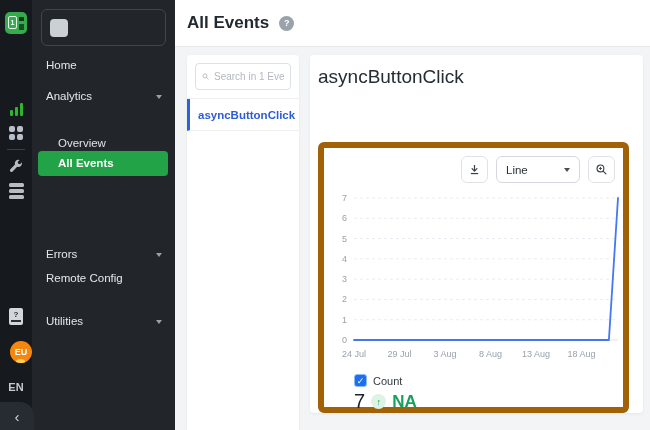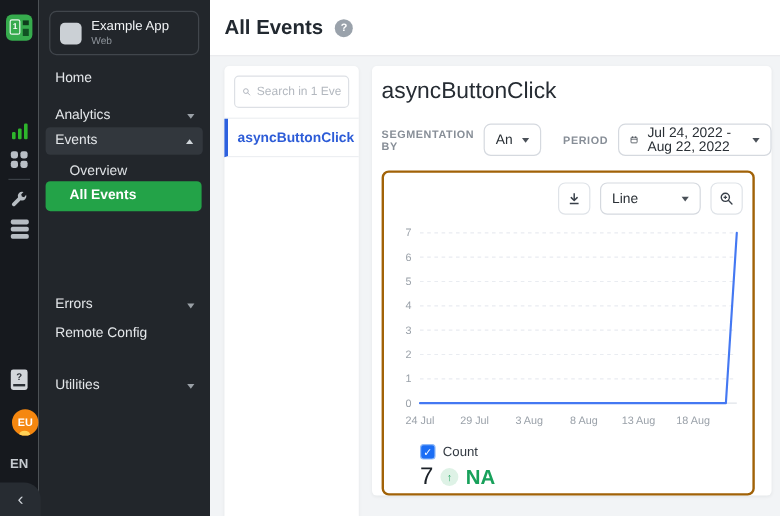--- a/index.html
+++ b/index.html
@@ -61,21 +61,21 @@
   
   .detail-panel { position:absolute; left:310px; top:55px; width:333px; height:358px; background:#fff; border-radius:4px; box-shadow:0 1px 3px rgba(20,30,40,0.06); }
   .detail-title { position:absolute; left:8px; top:11px; font-size:19px; font-weight:500; color:#262c33; }
   .controls { position:absolute; left:8px; top:48px; display:flex; align-items:center; gap:8px; }
   .ctrl-label { font-size:9px; color:#878e97; letter-spacing:.5px; font-weight:bold; }
   .select-btn { height:27px; border:1px solid #d5d9df; border-radius:6px; background:#fff; display:flex; align-items:center; gap:8px; padding:0 9px; font-size:11.5px; color:#2a3036; cursor:pointer; }
   .caret { width:0; height:0; border-left:3.5px solid transparent; border-right:3.5px solid transparent; border-top:4.5px solid #4a5058; }
   .period-label { margin-left:10px; }
 
   
-  .chart-box { position:absolute; left:8px; top:87px; width:311px; height:271px; border:2px solid #a16207; border-radius:6px; background:#fff; }
+  .chart-box { position:absolute; left:8px; top:87px; width:311px; height:271px; border:6px solid #a16207; border-radius:6px; background:#fff; }
   .chart-toolbar { position:absolute; top:8px; right:8px; display:flex; align-items:center; gap:8px; }
   .icon-btn { width:27px; height:27px; border:1px solid #dfe3e8; border-radius:6px; background:#fff; display:flex; align-items:center; justify-content:center; cursor:pointer; }
   .type-select { width:84px; justify-content:space-between; }
   svg.chart text.tick { font-family:"Liberation Sans",sans-serif; font-size:9px; fill:#9aa1a9; }
   .chart-svg-wrap { position:absolute; left:8px; top:42px; }
   .legend { position:absolute; left:30px; top:226px; display:flex; align-items:center; gap:6px; cursor:pointer; }
   .legend-check { width:13px; height:13px; border-radius:3px; background:#1b6ef5; border:1px solid #8fb9f7; color:#fff; font-size:9px; line-height:12px; text-align:center; }
   .legend-label { font-size:11px; color:#333a42; }
   .total-row { position:absolute; left:30px; top:242px; display:flex; align-items:center; gap:6px; }
   .total-num { font-size:20px; color:#1b2128; }
@@ -133,36 +133,28 @@
       <span class="lang">EN</span>
     </div>
   </div>
   <div class="collapse-tab">
     <span>‹</span>
   </div>
 
   <div class="sidebar">
     <div class="app-selector">
       <span class="app-icon"></span>
-      <span>
-        <div class="app-name">Example App</div>
-        <div class="app-type">Web</div>
-      </span>
     </div>
 
     <div class="nav-item" style="top:54px;">
       <span>Home</span>
     </div>
     <div class="nav-item" style="top:85px;">
       <span>Analytics</span>
       <span class="cv cv-down"></span>
-    </div>
-    <div class="nav-item nav-box" style="top:106px;">
-      <span>Events</span>
-      <span class="cv cv-up"></span>
     </div>
     <div class="nav-item nav-sub" style="top:132px;">
       <span>Overview</span>
     </div>
     <div class="nav-item nav-active" style="top:151px;">
       <span>All Events</span>
     </div>
     <div class="nav-item" style="top:243px;">
       <span>Errors</span>
       <span class="cv cv-down"></span>
@@ -195,38 +187,20 @@
       </div>
     </div>
     <div class="event-item sel">
       <span>asyncButtonClick</span>
     </div>
   </div>
 
   <div class="detail-panel">
     <div class="detail-title">asyncButtonClick</div>
 
-    <div class="controls">
-      <span class="ctrl-label">SEGMENTATION BY</span>
-      <span class="select-btn">
-        <span>An</span>
-        <span class="caret"></span>
-      </span>
-      <span class="ctrl-label period-label">PERIOD</span>
-      <span class="select-btn">
-        <svg width="12" height="13" viewBox="0 0 16 16">
-          <rect x="2" y="3" width="12" height="11" rx="1.5" fill="none" stroke="#3a414a" stroke-width="1.5"></rect>
-          <line x1="5" y1="1.2" x2="5" y2="4.5" stroke="#3a414a" stroke-width="1.5"></line>
-          <line x1="11" y1="1.2" x2="11" y2="4.5" stroke="#3a414a" stroke-width="1.5"></line>
-          <line x1="2" y1="6.8" x2="14" y2="6.8" stroke="#3a414a" stroke-width="1.5"></line>
-        </svg>
-        <span>Jul 24, 2022 - Aug 22, 2022</span>
-        <span class="caret"></span>
-      </span>
-    </div>
 
     <div class="chart-box">
       <div class="chart-toolbar">
         <span class="icon-btn">
           <svg width="13" height="13" viewBox="0 0 16 16">
             <path d="M8 2.5v7" stroke="#39404a" stroke-width="1.5" fill="none"></path>
             <path d="M5 7l3 3 3-3" stroke="#39404a" stroke-width="1.5" fill="none" stroke-linecap="round" stroke-linejoin="round"></path>
             <path d="M3.5 13h9" stroke="#39404a" stroke-width="1.5"></path>
           </svg>
         </span>

